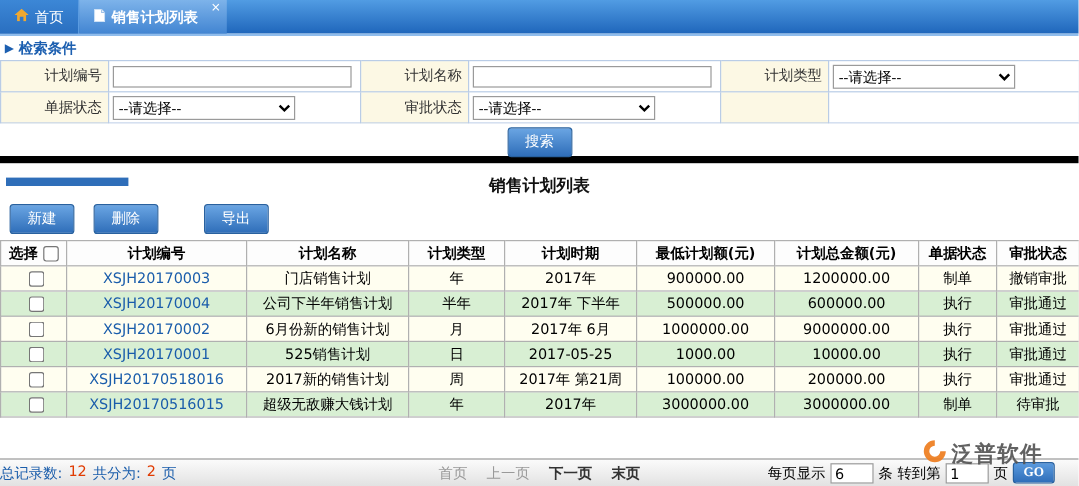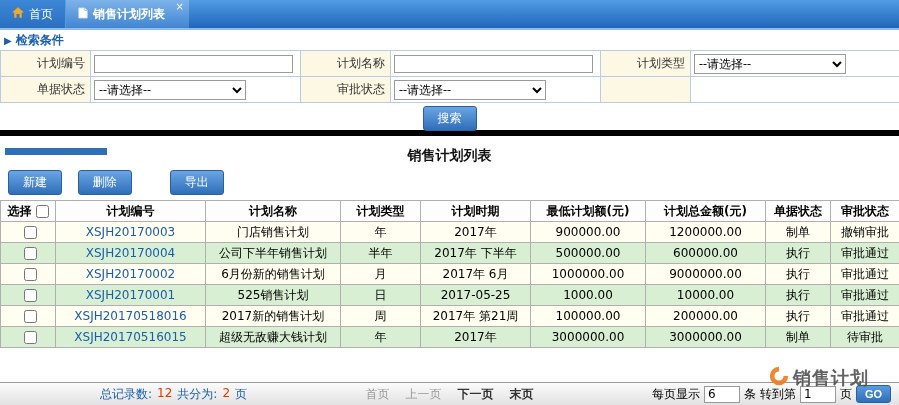--- a/index.html
+++ b/index.html
@@ -58,31 +58,31 @@
     overflow:hidden; white-space:nowrap; font-size:12px; }
   .list-table th { font-weight:bold; background:#fdfdfd; color:#000;margin-left:12px; }
   tr.r-a { background:#fffef0; }
   tr.r-b { background:#d8efd3; }
   .link { color:#1a5dab; cursor:pointer; }
   .cb { width:13px; height:13px; vertical-align:middle; margin-left:4px; }
 
   
   .footer { position:absolute; left:0; bottom:0; width:899px; height:23px; border-top:1px solid #999;
     background:linear-gradient(#fbfbfb,#e2e2e2); display:flex; align-items:center; }
-  .footer-left { padding-left:100px; display:flex; gap:5px;justify-content:flex-end; }
+  .footer-left { display:flex; gap:5px;justify-content:flex-end; }
   .t-blue { color:#1a5dab; } .t-red { color:#e03a00; }
   .footer-center { position:absolute; left:50%; transform:translateX(-50%); display:flex; gap:16px; }
   .pg { cursor:pointer; color:#333; font-weight:bold; }
   .pg.disabled { color:#999; font-weight:normal; cursor:default; }
-  .footer-right { margin-left:auto; display:flex; align-items:center; gap:4px; padding-right:8px; }
+  .footer-right { margin-left:auto; display:flex; align-items:flex-end; gap:4px; padding-right:20px; }
   .small-input { width:36px; height:17px; border:1px solid #9a9a9a; font-size:12px; padding:0 3px;
     font-family:"DejaVu Sans","Liberation Sans",sans-serif; }
   .go-btn { background:linear-gradient(#5a9ade,#2f6eb9); border:1px solid #28619f; color:#fff;
     font-weight:bold; font-size:11px; padding:2px 8px; border-radius:3px; cursor:pointer;
-    font-family:Liberation Sans, sans-serif; }
+    font-family:Liberation Serif, serif; }
 
   
   .logo { position:absolute; right:30px; bottom:15px; display:flex; align-items:center; gap:3px;
     z-index:5; opacity:0.92; }
   .logo-text { font-size:18px; font-weight:bold; color:#555; letter-spacing:1px; }
 </style>
 </head>
 <body>
 
 <div class="page">
@@ -290,16 +290,16 @@
       <button class="go-btn">GO</button>
     </div>
   </div>
 
   <div class="logo">
     <span>
       <svg width="22" height="22" viewBox="0 0 24 24">
           <path d="M12 2 a10 10 0 1 0 10 10 h-5 a5 5 0 1 1 -5 -5 z" fill="#ee7d1f"></path>
         </svg>
     </span>
-    <span class="logo-text">销售计划</span>
+    <span class="logo-text">泛普软件</span>
   </div>
 
 </div>
 
 </body></html>

